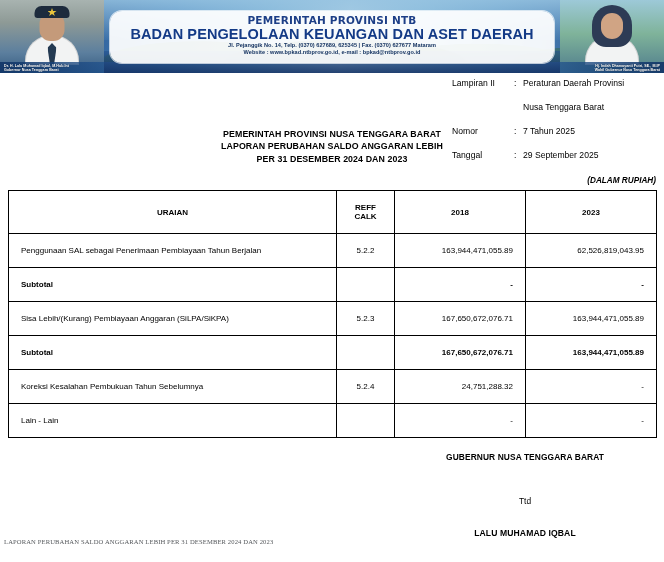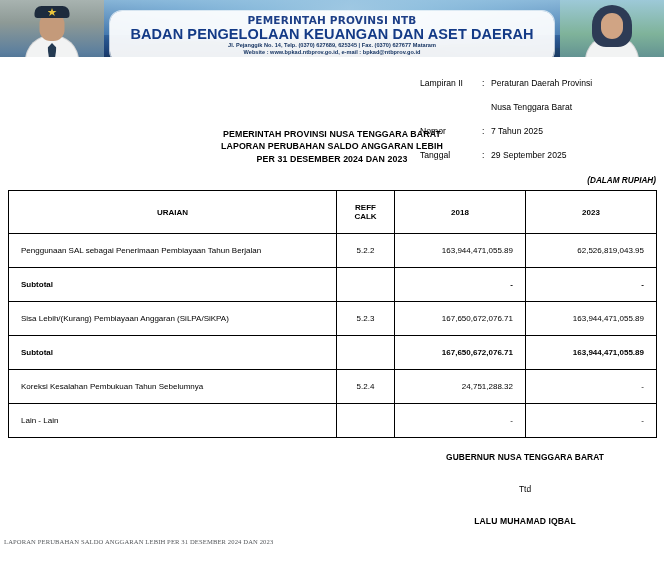--- a/index.html
+++ b/index.html
@@ -12,21 +12,21 @@
     background: #ffffff;
     font-family: "Liberation Sans", sans-serif;
     overflow: hidden;
     position: relative;
   }
 
   
   .banner {
     position: relative;
     width: 664px;
-    height: 57px;
+    height: 73px;
     overflow: hidden;
     background: linear-gradient(100deg,
         #1c3f74 0%,
         #2a5a96 12%,
         #4a86bd 26%,
         #7fb4d6 40%,
         #b9d7e8 52%,
         #8fc0dd 62%,
         #5f97c4 74%,
         #31629c 88%,
@@ -194,21 +194,21 @@
     color: #102f5e;
     font-weight: bold;
     font-size: 5.6px;
     line-height: 7px;
     letter-spacing: .02px;
   }
 
   
   .lampiran {
     position: absolute;
-    left: 420px;
+    left: 452px;
     top: 78px;
     font-size: 8.6px;
     line-height: 11.6px;
     color: #000;
   }
   .lampiran table { border-collapse: collapse; }
   .lampiran td { vertical-align: top; padding: 0; }
   .lmp-key   { width: 62px; white-space: nowrap; }
   .lmp-colon { width: 9px; }
   .lmp-val   { white-space: nowrap; }
@@ -295,21 +295,21 @@
     width: 210px;
     text-align: center;
     color: #000;
   }
   .sig-title {
     font-weight: bold;
     font-size: 8.4px;
     letter-spacing: .1px;
   }
   .sig-ttd {
-    margin-top: 22px;
+    margin-top: 34px;
     font-size: 8.4px;
   }
   .sig-name {
     margin-top: 22px;
     font-weight: bold;
     font-size: 8.6px;
     letter-spacing: .1px;
   }
 
   

